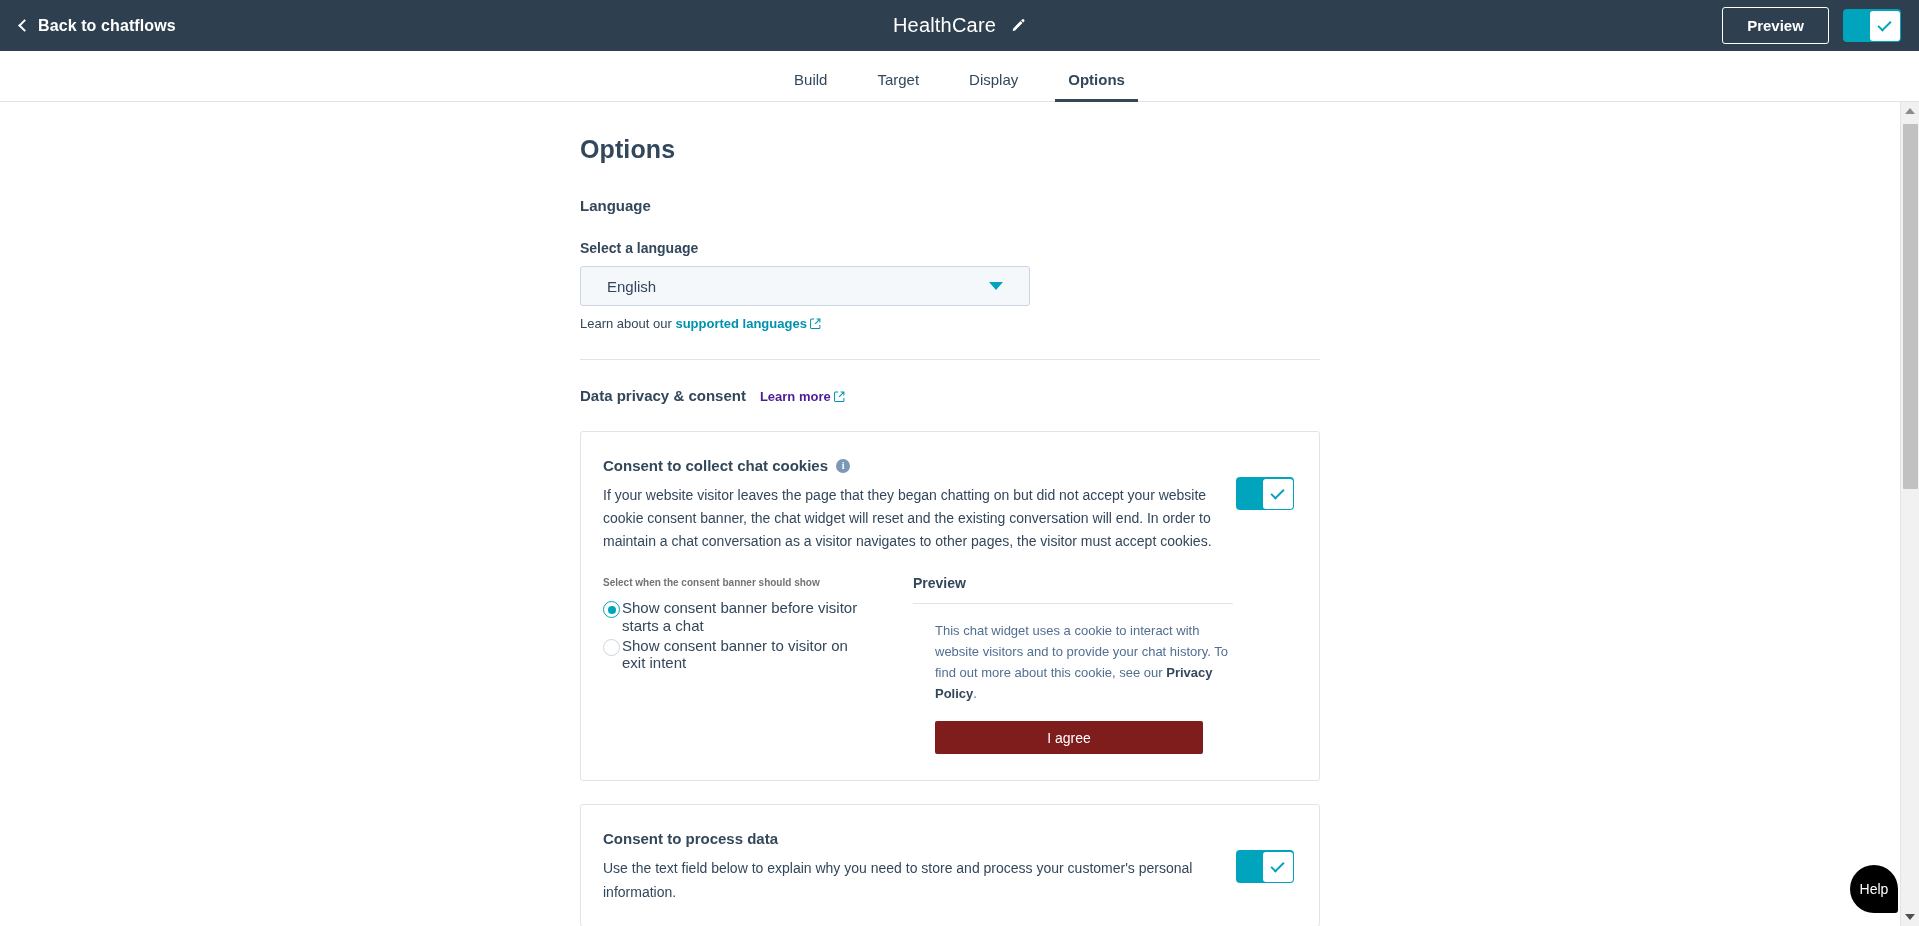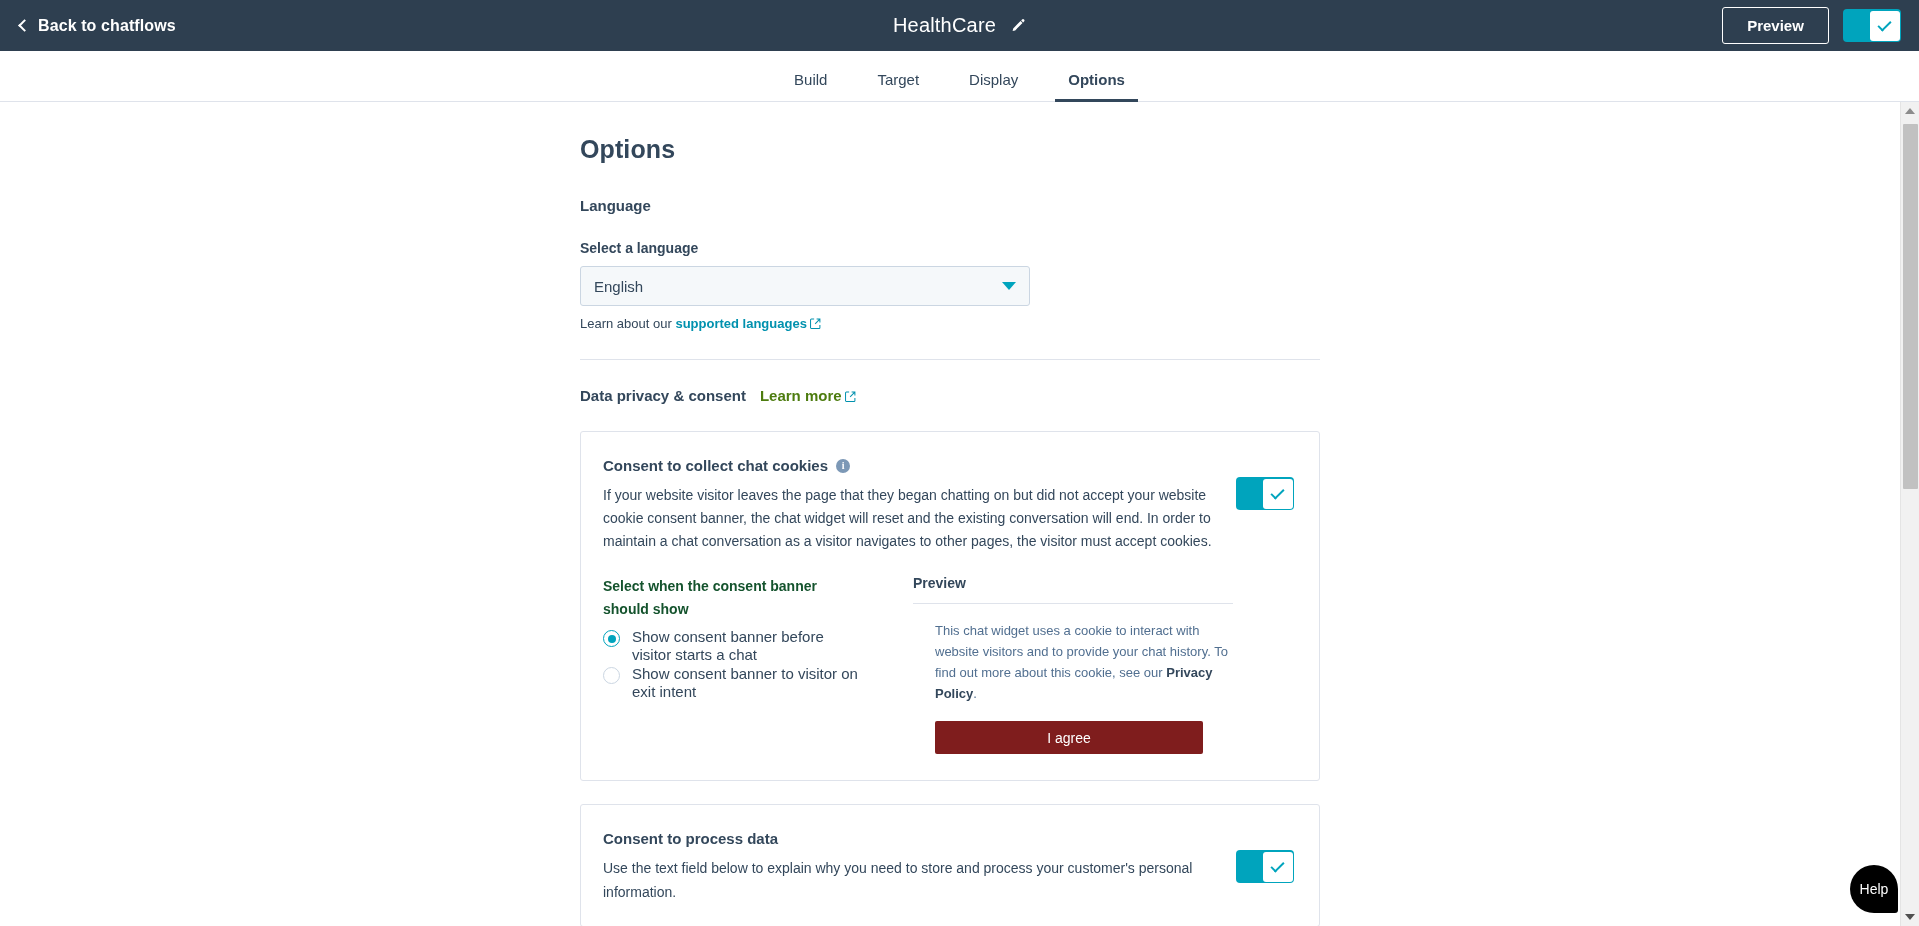--- a/index.html
+++ b/index.html
@@ -102,21 +102,21 @@
     margin-bottom: 26px;
   }
   .field-label {
     font-size: 14px; color: #33475b; font-weight: bold;
     margin-bottom: 10px;
   }
   .select-box {
     width: 450px; height: 40px;
     background: #f5f8fa; border: 1px solid #cbd6e2; border-radius: 3px;
     display: flex; align-items: center; justify-content: space-between;
-    padding: 0 13px; cursor: pointer;
+    padding: 0 26px; cursor: pointer;
   }
   .select-box span { font-size: 15px; color: #33475b; }
   .caret {
     width: 0; height: 0;
     border-left: 7px solid transparent; border-right: 7px solid transparent;
     border-top: 8px solid #00a4bd;
   }
   .hint {
     margin-top: 10px; font-size: 13px; color: #33475b;
   }
@@ -127,21 +127,21 @@
     display: inline-block; vertical-align: -1px; margin-left: 3px;
   }
   .divider {
     border: none; border-top: 1px solid #dfe3eb;
     margin: 27px 0 27px 0; width: 740px;
   }
   .privacy-row {
     display: flex; align-items: baseline; gap: 14px; margin-bottom: 26px;
   }
   .privacy-row .h { font-size: 15px; font-weight: bold; color: #33475b; }
-  .privacy-row .learn { font-size: 15px; font-weight: bold; color: #4d7c0f; cursor: pointer; }
+  .privacy-row .learn { font-size: 13px; font-weight: bold; color: #4c1d95; cursor: pointer; }
 
   
   .card {
     width: 740px; background: #ffffff;
     border: 1px solid #dfe3eb; border-radius: 3px;
     margin-bottom: 23px;
   }
   .card-top {
     display: flex; align-items: flex-start; padding: 25px 25px 22px 22px;
   }
@@ -158,25 +158,25 @@
   }
   .card-desc {
     font-size: 14px; color: #33475b; line-height: 1.65;
   }
   .toggle-cell { padding-top: 20px; }
   .card-bottom {
     display: flex; padding: 0 25px 26px 22px; gap: 48px;
   }
   .radio-col { width: 262px; }
   .radio-legend {
-    font-size: 14px; font-weight: bold; color: #14532d;
+    font-size: 10px; font-weight: bold; color: #737373;
     line-height: 1.6; margin-bottom: 8px;
   }
   .radio-item {
-    display: flex; align-items: flex-start; gap: 12px; margin-bottom: 2px;
+    display: flex; align-items: flex-start; gap: 2px; margin-bottom: 2px;
     cursor: pointer;
   }
   .radio-dot {
     width: 17px; height: 17px; border-radius: 50%;
     border: 1.6px solid #cbd6e2; background: #fff; flex: none; margin-top: 2px;
     display: flex; align-items: center; justify-content: center;
   }
   .radio-dot.sel { border-color: #00a4bd; }
   .radio-dot.sel::after {
     content: ""; width: 8px; height: 8px; border-radius: 50%; background: #00a4bd;

